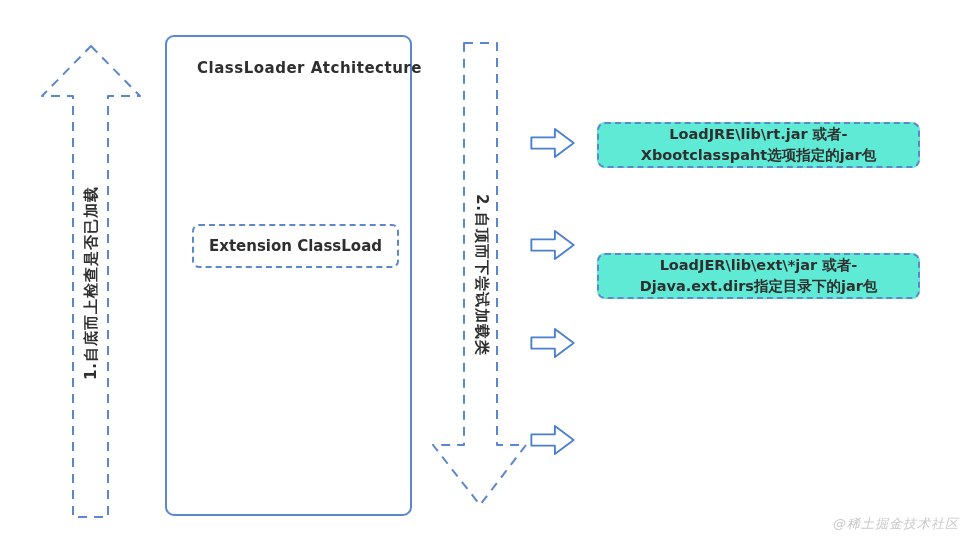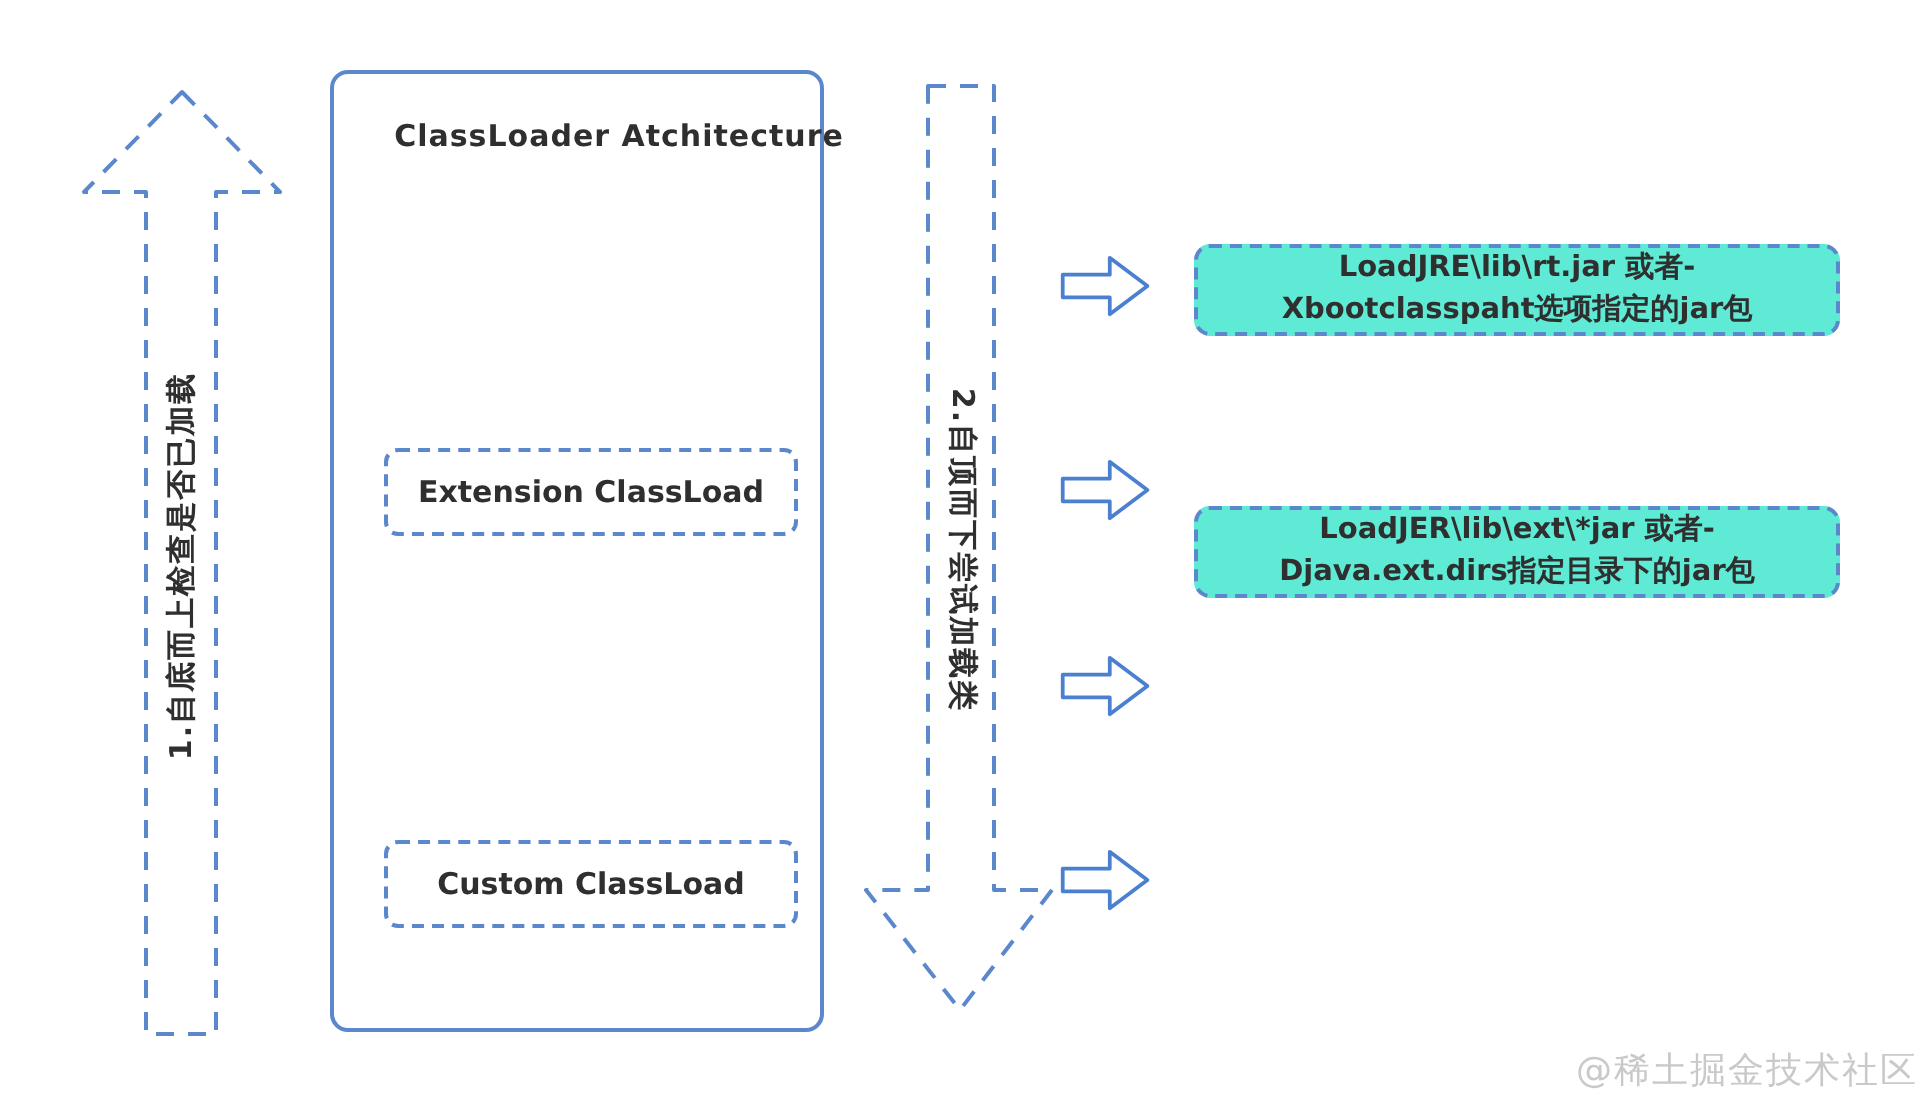--- a/index.html
+++ b/index.html
@@ -39,39 +39,38 @@
   .small-arrow{position:absolute;left:530px;width:46px;height:32px;}
   .small-arrow polygon{fill:#ffffff;stroke:var(--arrow_outline);stroke-width:2;stroke-linejoin:round;}
   .sa0{top:127px;} .sa1{top:229px;} .sa2{top:327px;} .sa3{top:424px;}
 
   .desc-box{position:absolute;left:597px;width:323px;box-sizing:border-box;
             border:2px dashed var(--accent);border-radius:8px;background:#5eead4;
             display:flex;align-items:center;justify-content:center;text-align:center;
             font-weight:bold;font-size:14.5px;line-height:1.45;white-space:pre-line;}
   .db0{top:122px;height:46px;} .db1{top:222px;height:46px;margin-top:31px;} .db2{top:320px;height:47px;} .db3{top:417px;height:48px;}
 
-  .watermark{position:absolute;right:6px;bottom:6px;font-size:18px;color:var(--watermark);letter-spacing:1px;}
+  .watermark{position:absolute;right:6px;bottom:20px;font-size:13px;color:var(--watermark);letter-spacing:1px;font-style:italic;}
 </style>
 </head>
 <body>
 
 <div class="canvas">
 
   <svg class="bg-arrows" viewBox="0 0 965 553">
     <polygon points="91,46 140,96 108,96 108,517 73,517 73,96 42,96"></polygon>
     <polygon points="464,43 497,43 497,445 526,445 480,505 433,445 464,445"></polygon>
   </svg>
 
   <div class="v-label up">1.自底而上检查是否已加载</div>
   <div class="v-label down">2.自顶而下尝试加载类</div>
 
   <div class="panel">
     <div class="panel-title">ClassLoader Atchitecture</div>
     <div class="loader-box b1">Extension ClassLoad</div>
-    <div class="loader-box b3">Custom ClassLoad</div>
   </div>
 
   <svg class="small-arrow sa0" viewBox="0 0 48 34">
     <polygon points="1,11 26,11 26,2 46,17 26,32 26,23 1,23"></polygon>
   </svg>
   <svg class="small-arrow sa1" viewBox="0 0 48 34">
     <polygon points="1,11 26,11 26,2 46,17 26,32 26,23 1,23"></polygon>
   </svg>
   <svg class="small-arrow sa2" viewBox="0 0 48 34">
     <polygon points="1,11 26,11 26,2 46,17 26,32 26,23 1,23"></polygon>

